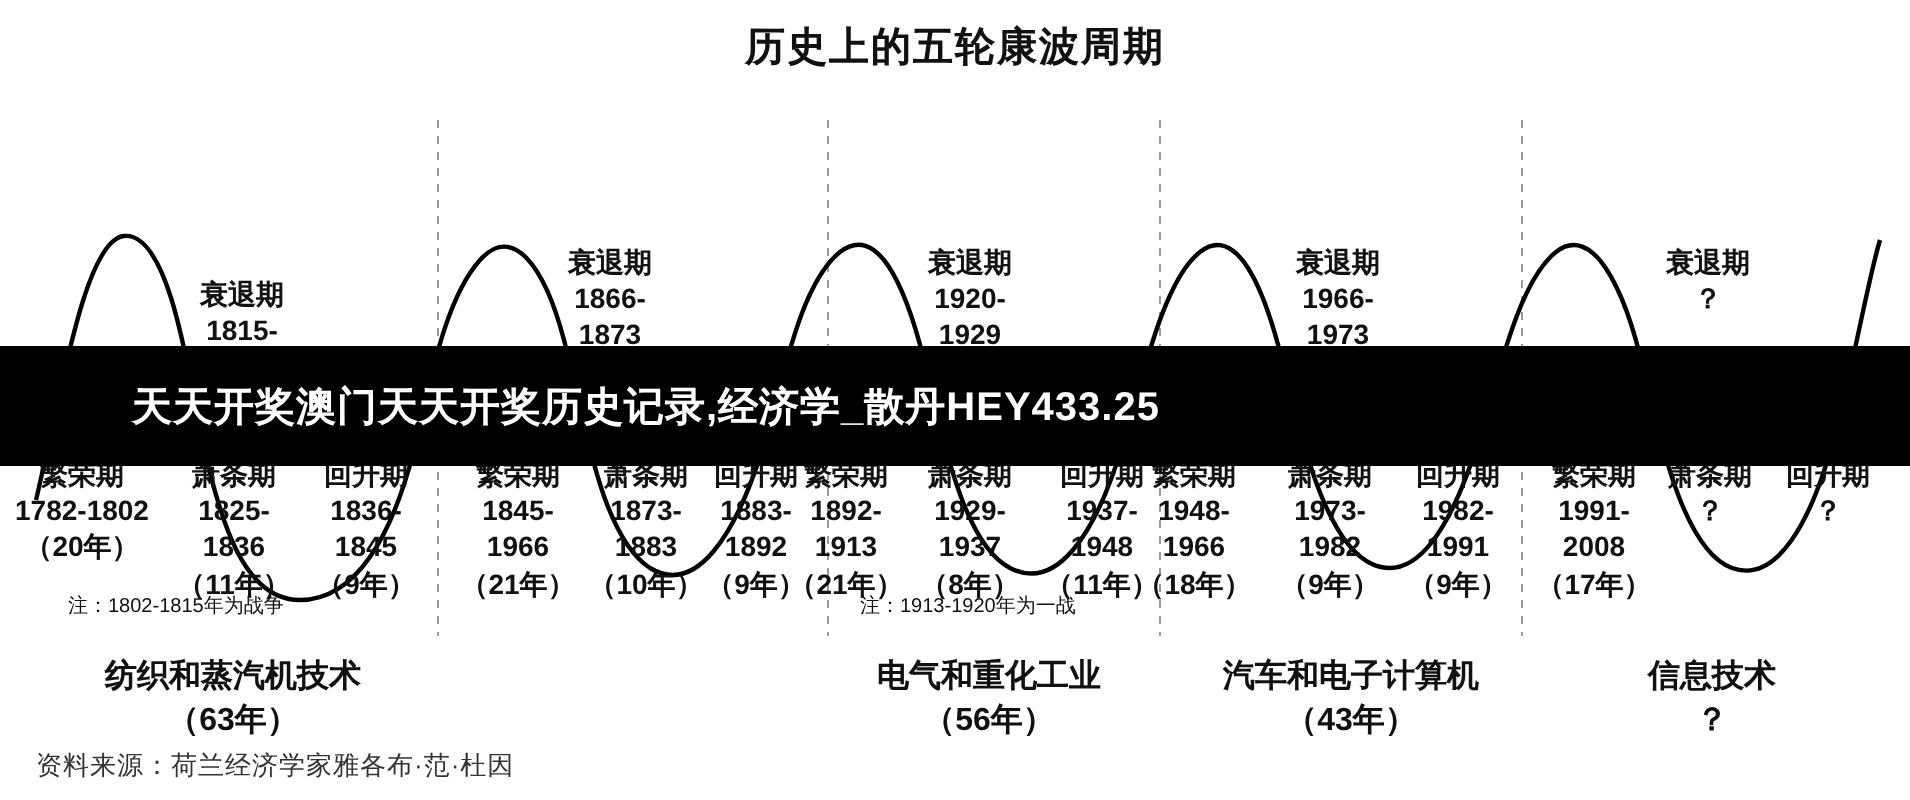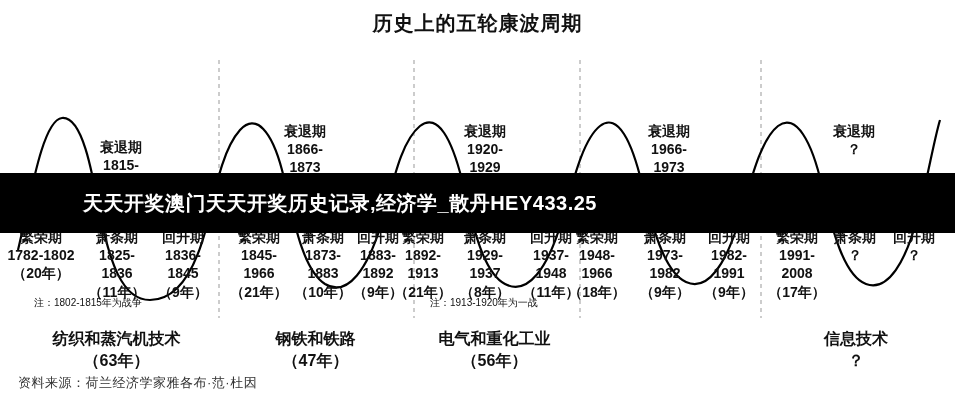--- a/index.html
+++ b/index.html
@@ -77,21 +77,21 @@
     width: 955px;
     height: 60px;
     background: #000000;
     display: flex;
     align-items: center;
   }
   #overlay-text {
     color: #ffffff;
     font-size: 20px;
     font-weight: bold;
-    padding-left: 83px;
+    padding-left: 66px;
     letter-spacing: 0.5px;
     white-space: nowrap;
   }
 </style>
 </head>
 <body>
 
 <div id="stage">
 
   <div id="chart-title">历史上的五轮康波周期</div>
@@ -189,24 +189,24 @@
   <div class="phase-label" style="left:828px; top:228px; width:54px;">萧条期
 ？</div>
   <div class="phase-label" style="left:886px; top:228px; width:56px;">回升期
 ？</div>
 
   <div class="note" style="left:34px; top:296px;">注：1802-1815年为战争</div>
   <div class="note" style="left:430px; top:296px;">注：1913-1920年为一战</div>
 
   <div class="tech-label" style="left:24px; top:328px; width:185px;">纺织和蒸汽机技术
 （63年）</div>
-  <div class="tech-label" style="left:228px; top:328px; width:175px;">钢铁和铁路
-（47年）</div>
   <div class="tech-label" style="left:412px; top:328px; width:165px;">电气和重化工业
 （56年）</div>
+  <div class="tech-label" style="left:588px; top:328px; width:175px;">汽车和电子计算机
+（43年）</div>
   <div class="tech-label" style="left:776px; top:328px; width:160px;">信息技术
 ？</div>
 
   <div class="source">资料来源：荷兰经济学家雅各布·范·杜因</div>
 
   <div id="overlay-banner">
     <span id="overlay-text">天天开奖澳门天天开奖历史记录,经济学_散丹HEY433.25</span>
   </div>
 
 </div>

